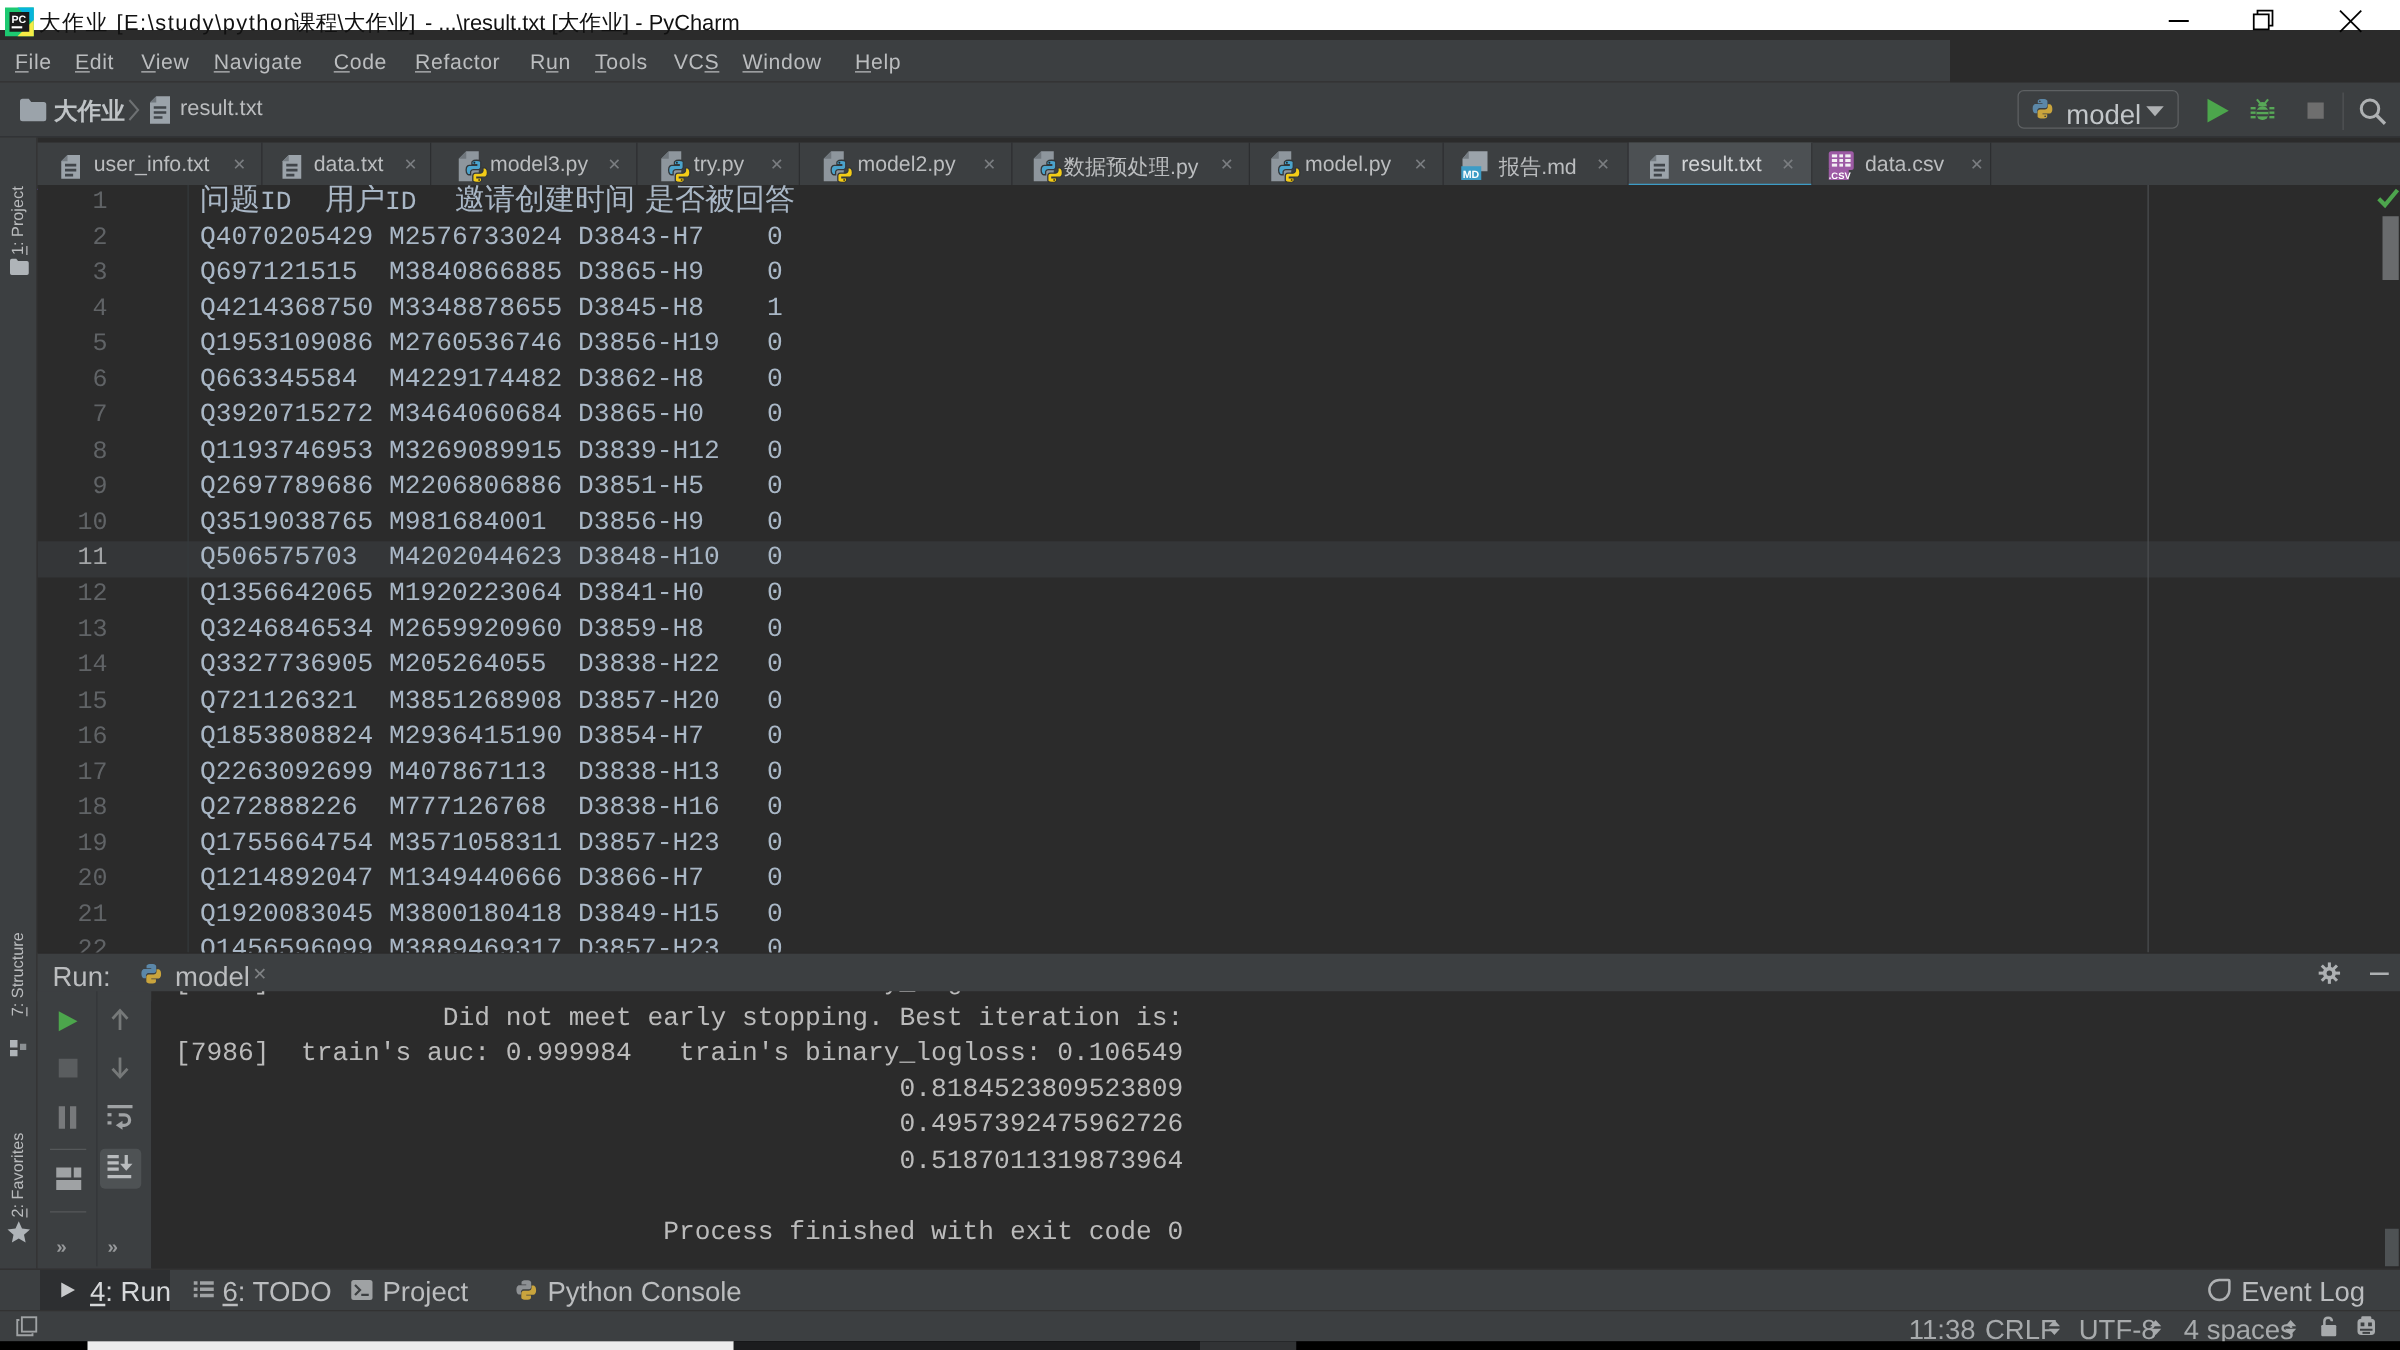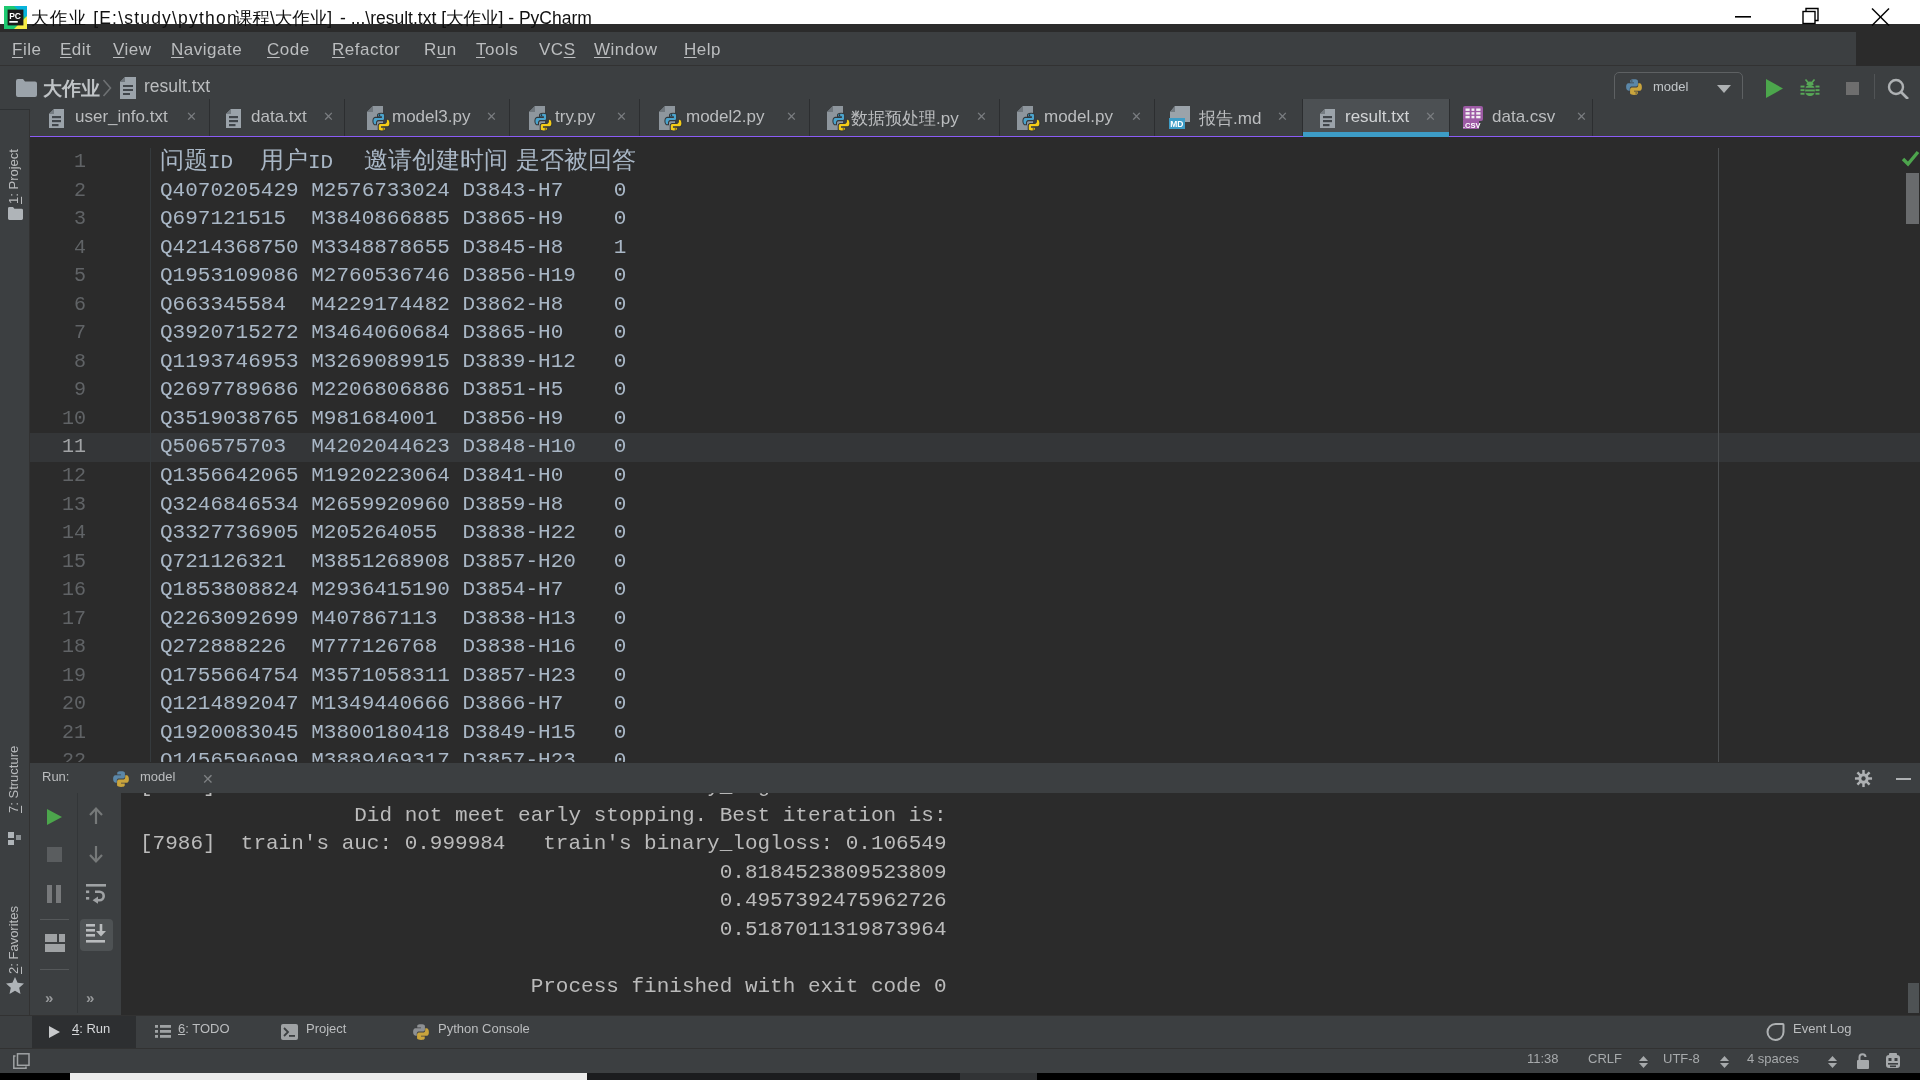--- a/index.html
+++ b/index.html
@@ -6,30 +6,30 @@
   html,body { width:1920px; height:1080px; overflow:hidden; background:#2B2B2B;
     font-family:"Liberation Sans", sans-serif; }
   .abs { position:absolute; }
   #root { position:relative; width:1920px; height:1080px; }
 
   
   #titlebar { left:0; top:0; width:1920px; height:24px; background:#FFFFFF; }
   #titletext span { position:absolute; top:6px; font-size:17.5px; color:#111111; white-space:pre; }
 
   
-  #menubar { left:0; top:32px; width:1856px; height:34px; background:#3C3F41;
+  #menubar { left:0; top:32px; width:1560px; height:34px; background:#3C3F41;
     border-bottom:1px solid #323232; }
   #menubar span { position:absolute; top:8px; font-size:17px; letter-spacing:0.5px; color:#BBBDBF; }
   #menubar u { text-decoration:underline; text-underline-offset:2px; }
 
   
   #navbar { left:0; top:66px; width:1920px; height:44px; background:#3C3F41; border-bottom:1px solid #2E3133; }
 
   
-  #tabbar { left:30px; top:99px; width:1890px; height:38px; background:#3C3F41;
+  #tabbar { left:30px; top:114px; width:1890px; height:38px; background:#3C3F41;
     border-bottom:1px solid #8b5cf6; }
   .tab { position:absolute; top:0; height:37px; border-right:1px solid #2c2e30; }
   .tab .ticon { position:absolute; top:10px; }
   .tab .tname { position:absolute; top:8px; font-size:17px; color:#BBBDBF; white-space:pre; }
   .tab .tx { position:absolute; top:10px; font-size:13px; color:#7A7D80; }
   .tab.sel { background:#4C5053; }
   .tab.sel .underline { position:absolute; left:0; bottom:-1px; width:100%; height:5px; background:#3D9CC6; }
 
   
   #stripe { left:0; top:110px; width:30px; height:905px; background:#3C3F41;
@@ -58,21 +58,21 @@
   #contxt { position:absolute; left:19px; top:-20px; font-family:"Liberation Mono", monospace;
     font-size:21px; line-height:28.5px; color:#BBBBBB; white-space:pre; }
 
   
   #botstripe { left:0; top:1015px; width:1920px; height:33px; background:#3C3F41;
     border-top:1px solid #323232; }
   #statusbar { left:0; top:1048px; width:1920px; height:25px; background:#3C3F41;
     border-top:1px solid #323232; }
   #taskstrip { left:0; top:1073px; width:1920px; height:7px; background:#000000; }
 
-  .uitext { position:absolute; font-size:13px; color:#BBBDBF; white-space:pre; }
+  .uitext { position:absolute; font-size:22px; color:#BBBDBF; white-space:pre; }
   svg { position:absolute; overflow:visible; }
 </style>
 </head>
 <body>
 <div id="root">
 
   <div class="abs" id="titlebar">
     <svg style="left:4px;top:6px" width="23" height="23" viewBox="0 0 23 23">
       <rect x="0" y="0" width="23" height="23" fill="#1DC971"></rect>
       <path d="M10 0 L23 0 L23 13 Z" fill="#07B4DC"></path>

